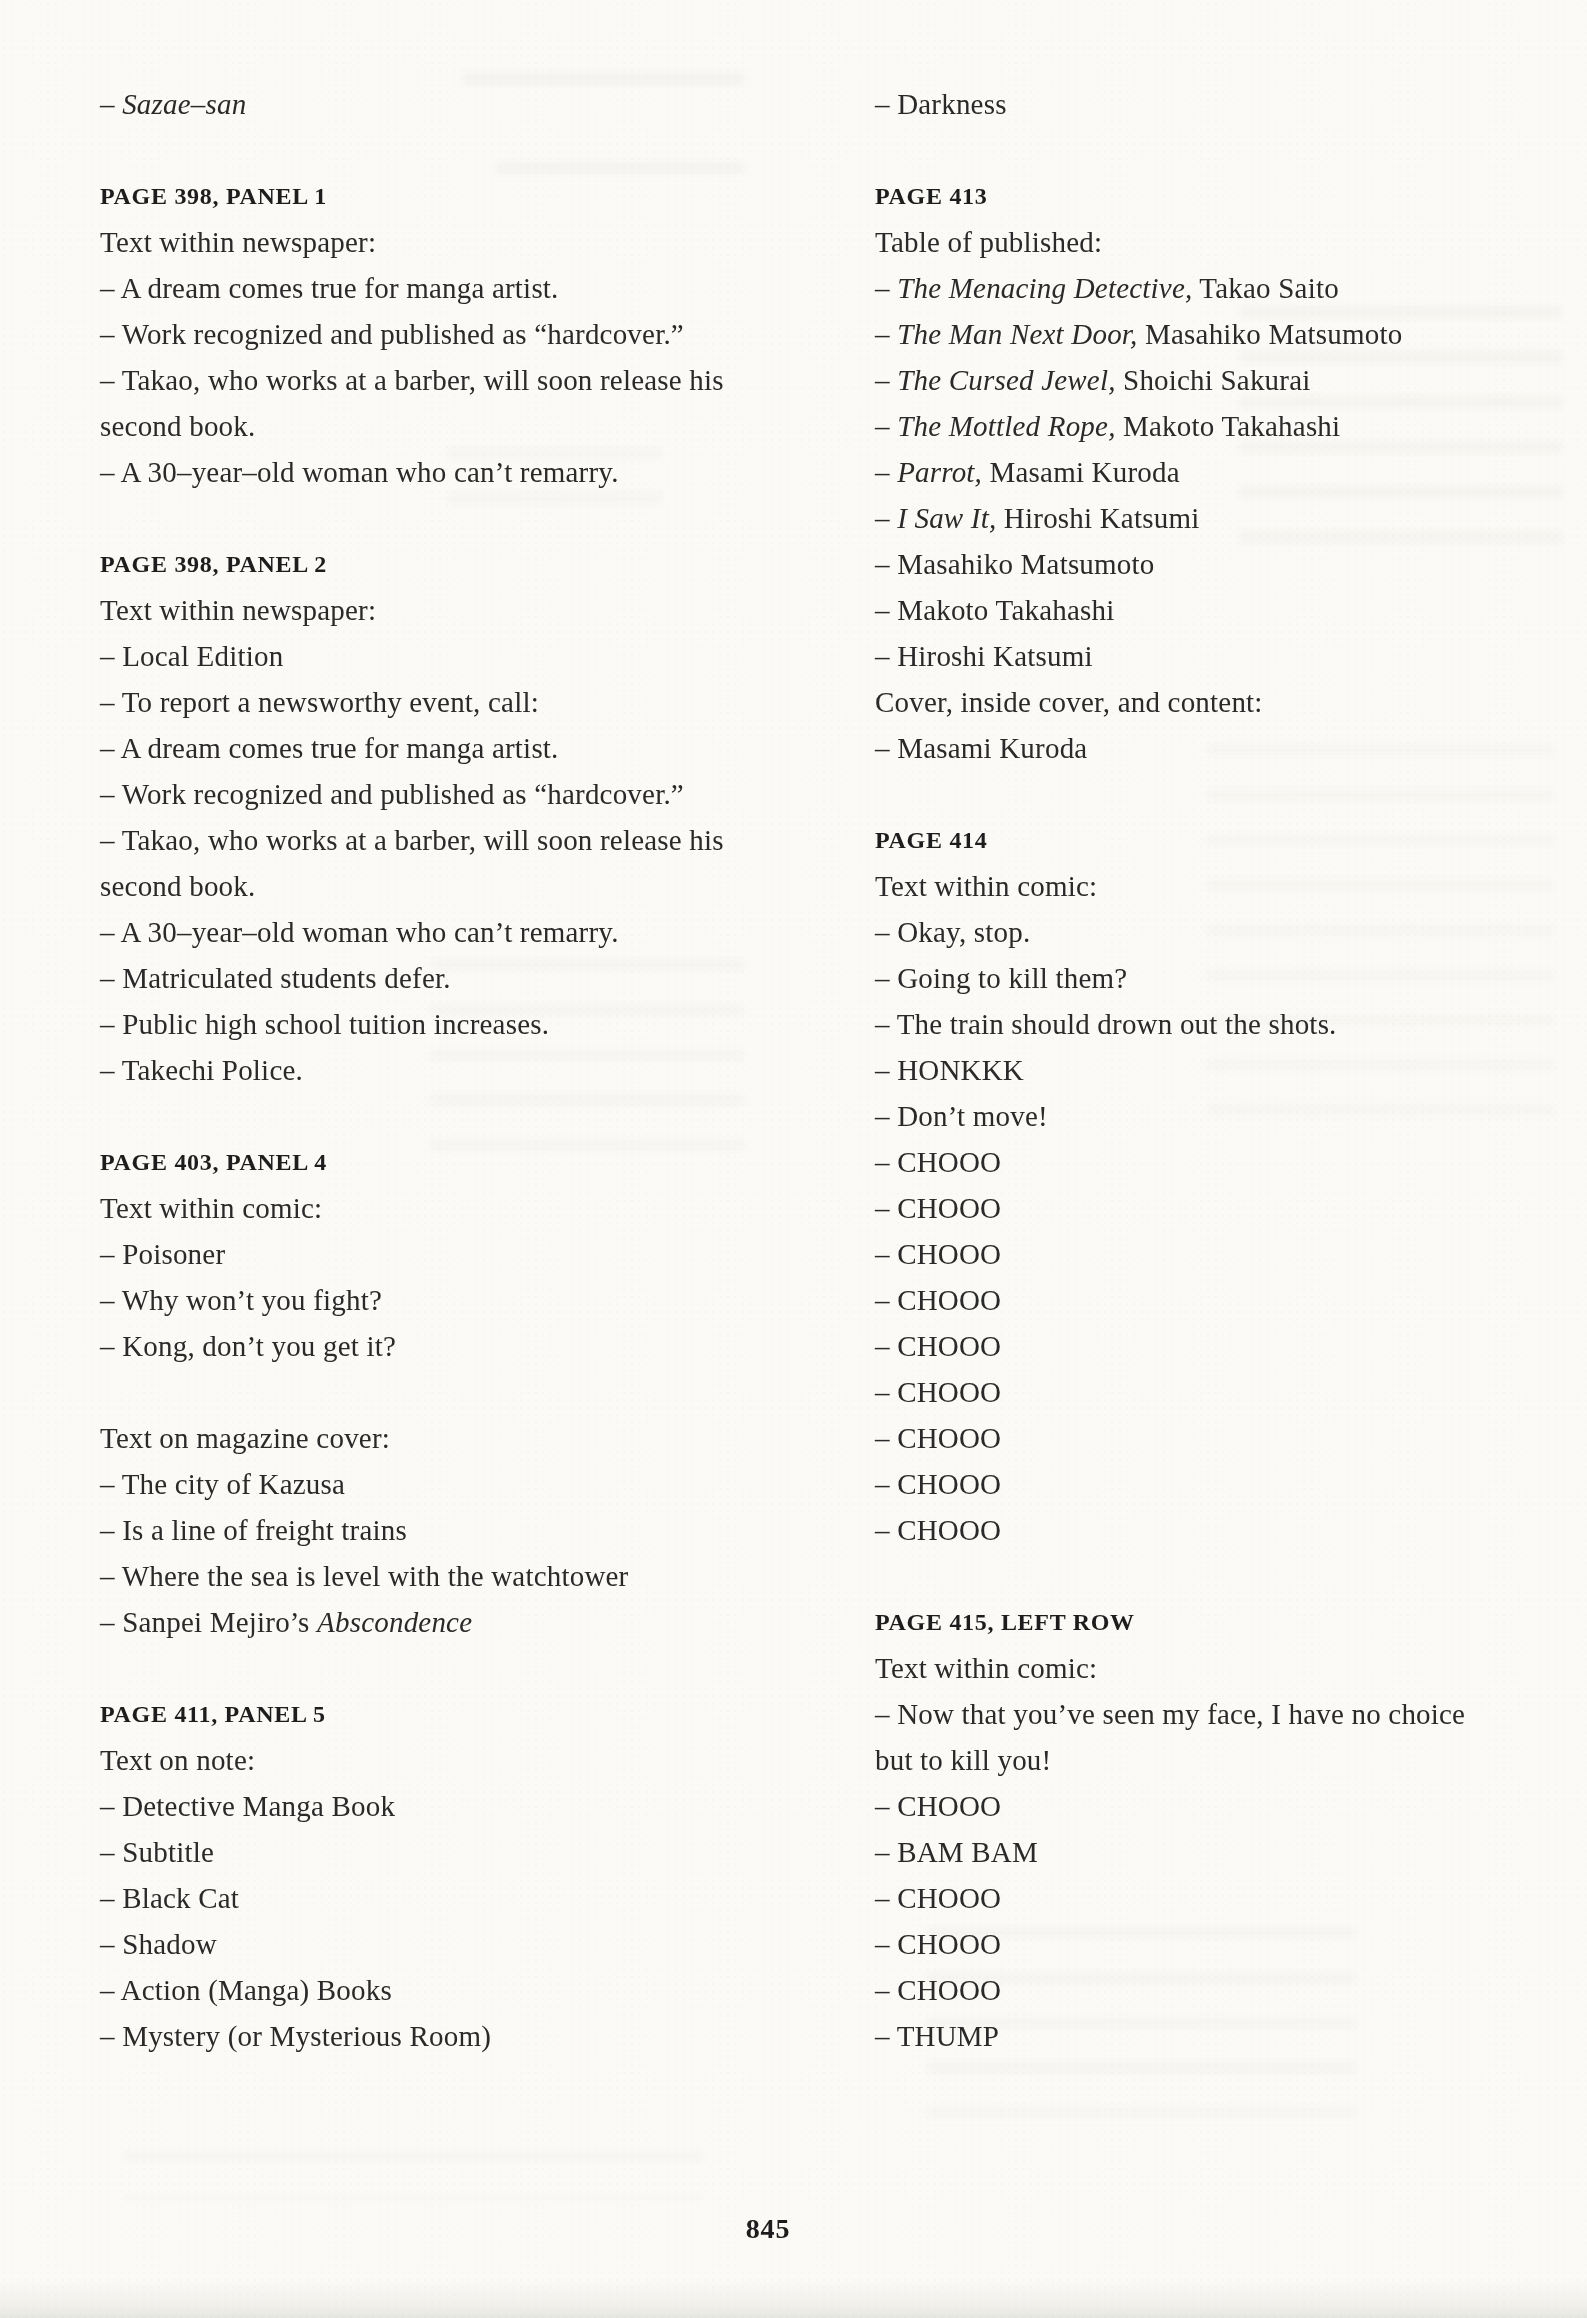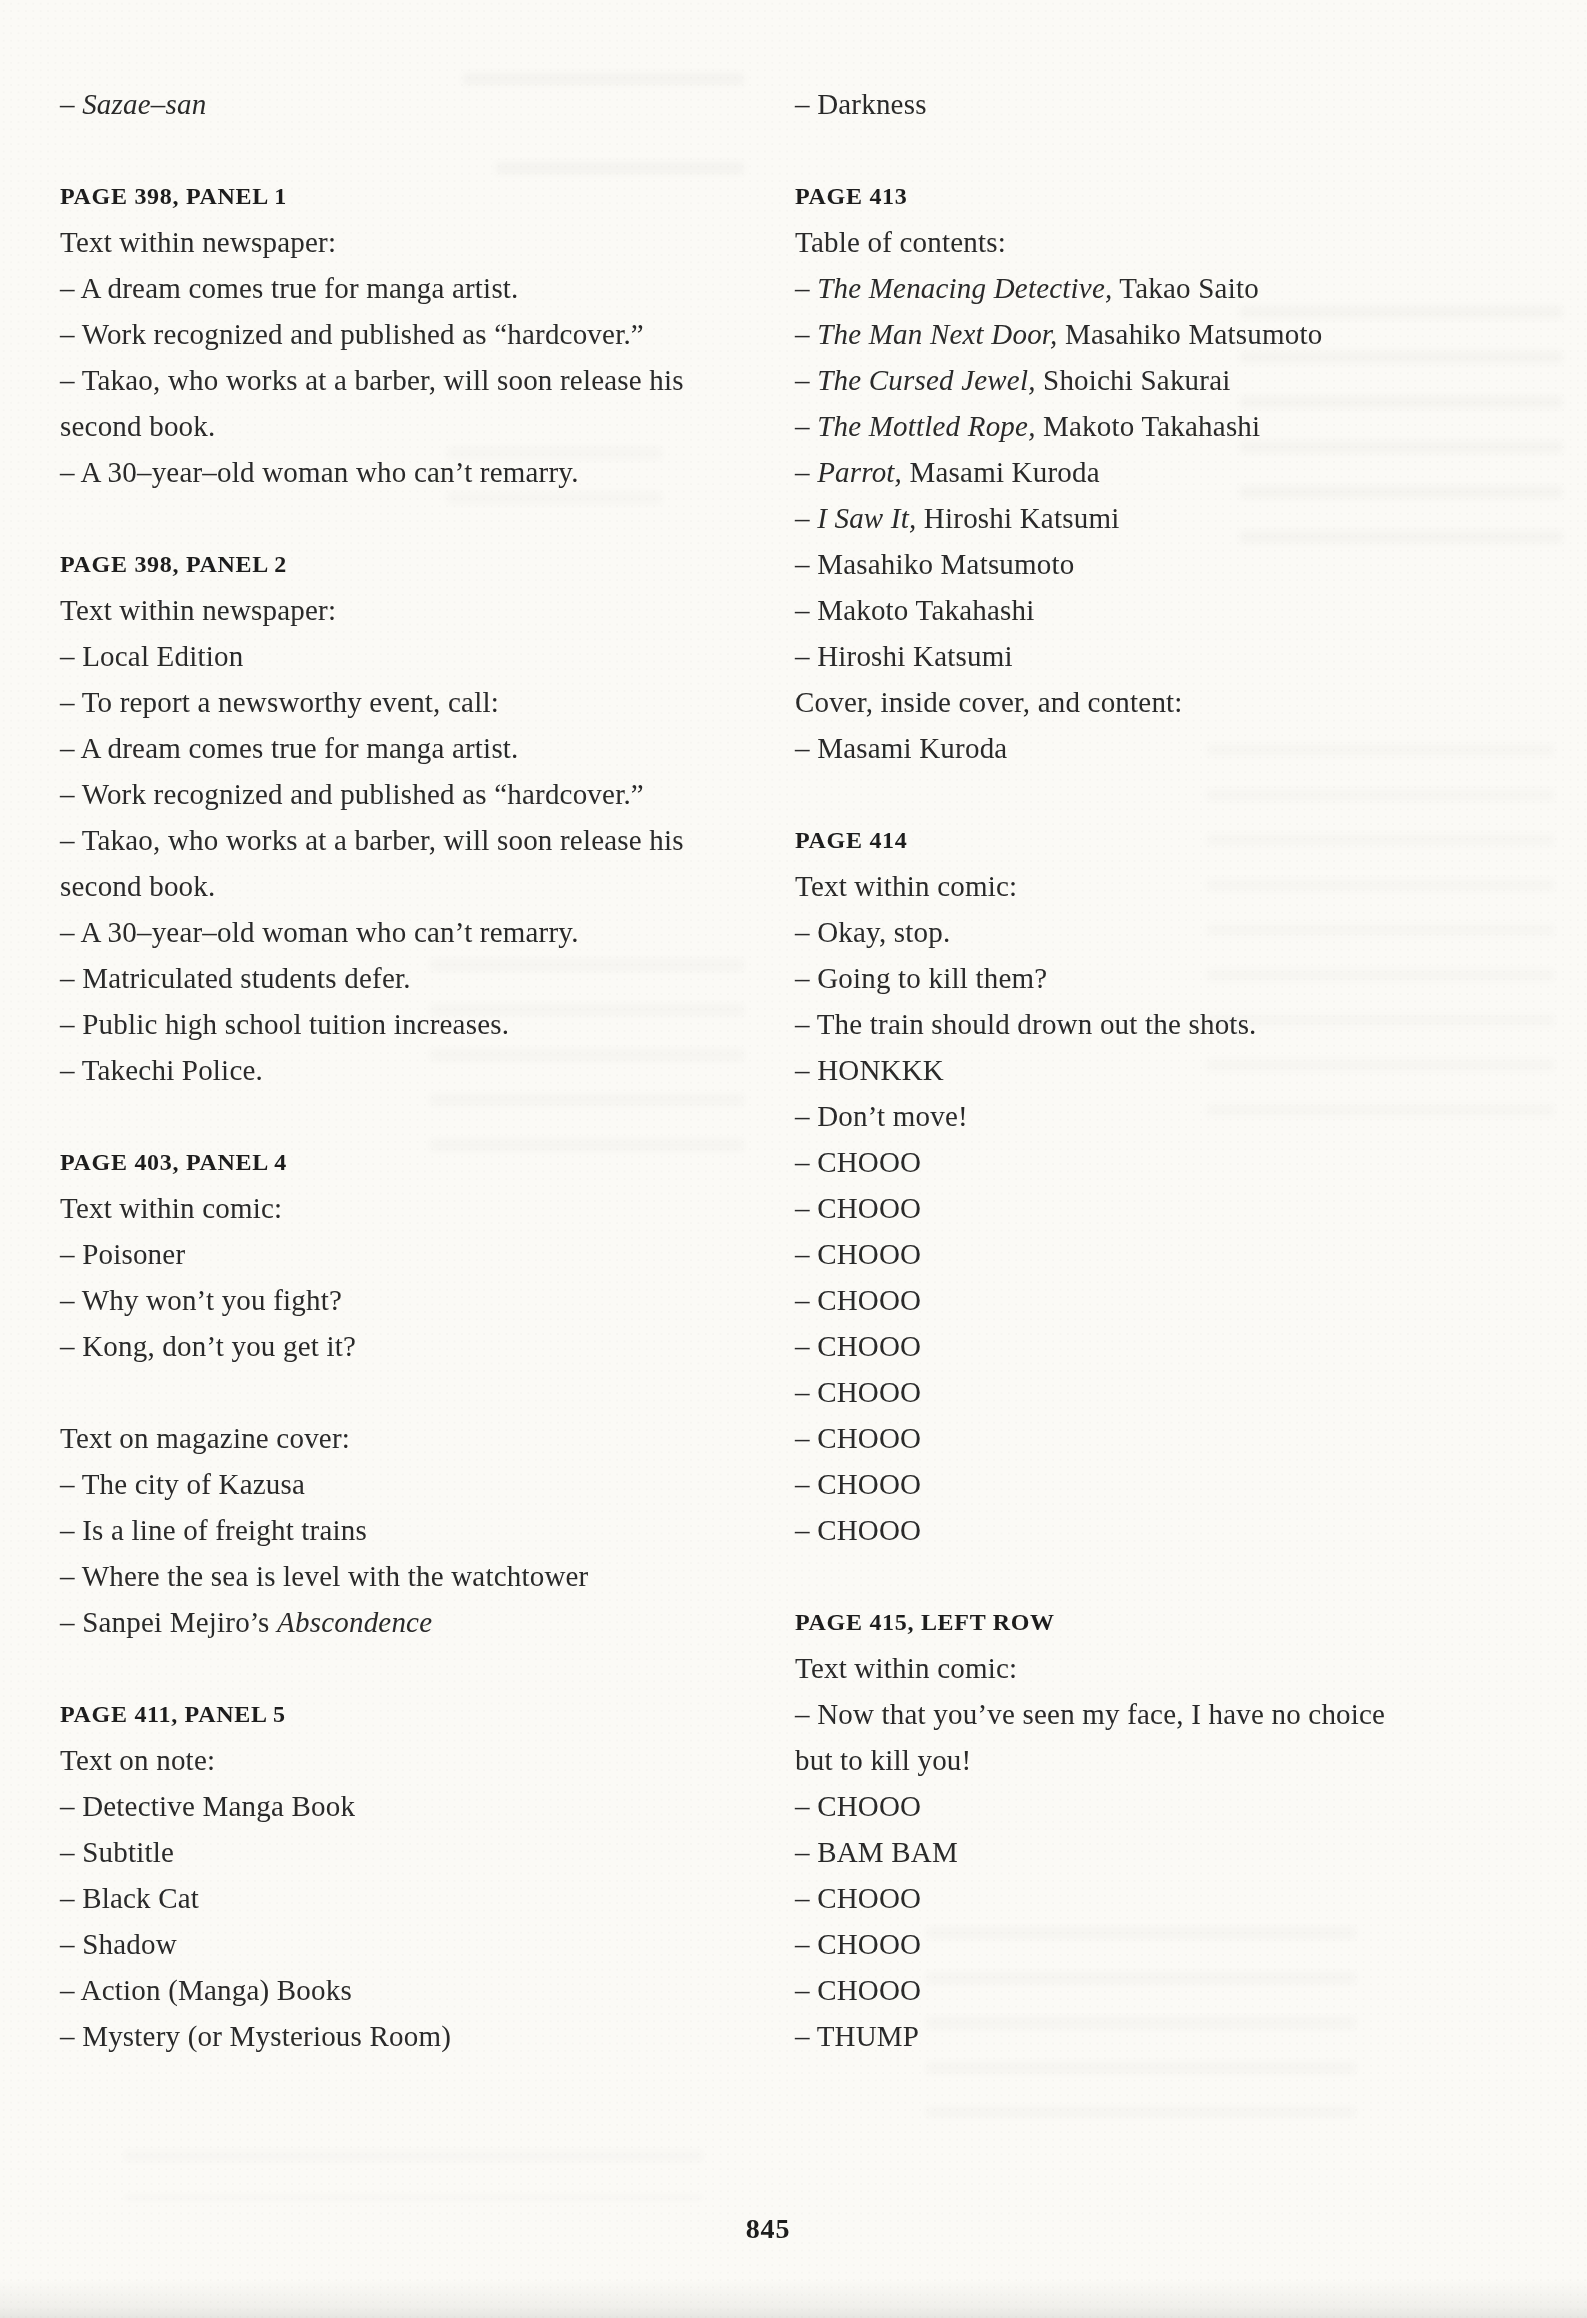--- a/index.html
+++ b/index.html
@@ -49,21 +49,21 @@
 
   #columns {
     position: absolute;
     top: 81px; left: 0;
     width: 1588px;
     display: flex;
     padding-left: 60px;
     gap: 36px;
     box-sizing: border-box;
   }
-  .column { width: 699px; flex: 0 0 699px; }
+  .column { width: 699px; flex: 0 0 699px; margin-left: 40px; }
 
   .line {
     height: 46px;
     line-height: 46px;
     font-size: 29px;
     white-space: nowrap;
     letter-spacing: 0.2px;
   }
   .line.heading {
     font-weight: bold;
@@ -146,21 +146,21 @@
       <div class="line text"><span class="seg">– Subtitle</span></div>
       <div class="line text"><span class="seg">– Black Cat</span></div>
       <div class="line text"><span class="seg">– Shadow</span></div>
       <div class="line text"><span class="seg">– Action (Manga) Books</span></div>
       <div class="line text"><span class="seg">– Mystery (or Mysterious Room)</span></div>
     </div>
     <div class="column">
       <div class="line text"><span class="seg">– Darkness</span></div>
       <div class="line blank"></div>
       <div class="line heading">PAGE 413</div>
-      <div class="line text"><span class="seg">Table of contents:</span></div>
+      <div class="line text"><span class="seg">Table of published:</span></div>
       <div class="line text"><span class="seg">– </span><span class="seg italic">The Menacing Detective,</span><span class="seg"> Takao Saito</span></div>
       <div class="line text"><span class="seg">– </span><span class="seg italic">The Man Next Door,</span><span class="seg"> Masahiko Matsumoto</span></div>
       <div class="line text"><span class="seg">– </span><span class="seg italic">The Cursed Jewel,</span><span class="seg"> Shoichi Sakurai</span></div>
       <div class="line text"><span class="seg">– </span><span class="seg italic">The Mottled Rope,</span><span class="seg"> Makoto Takahashi</span></div>
       <div class="line text"><span class="seg">– </span><span class="seg italic">Parrot,</span><span class="seg"> Masami Kuroda</span></div>
       <div class="line text"><span class="seg">– </span><span class="seg italic">I Saw It,</span><span class="seg"> Hiroshi Katsumi</span></div>
       <div class="line text"><span class="seg">– Masahiko Matsumoto</span></div>
       <div class="line text"><span class="seg">– Makoto Takahashi</span></div>
       <div class="line text"><span class="seg">– Hiroshi Katsumi</span></div>
       <div class="line text"><span class="seg">Cover, inside cover, and content:</span></div>

